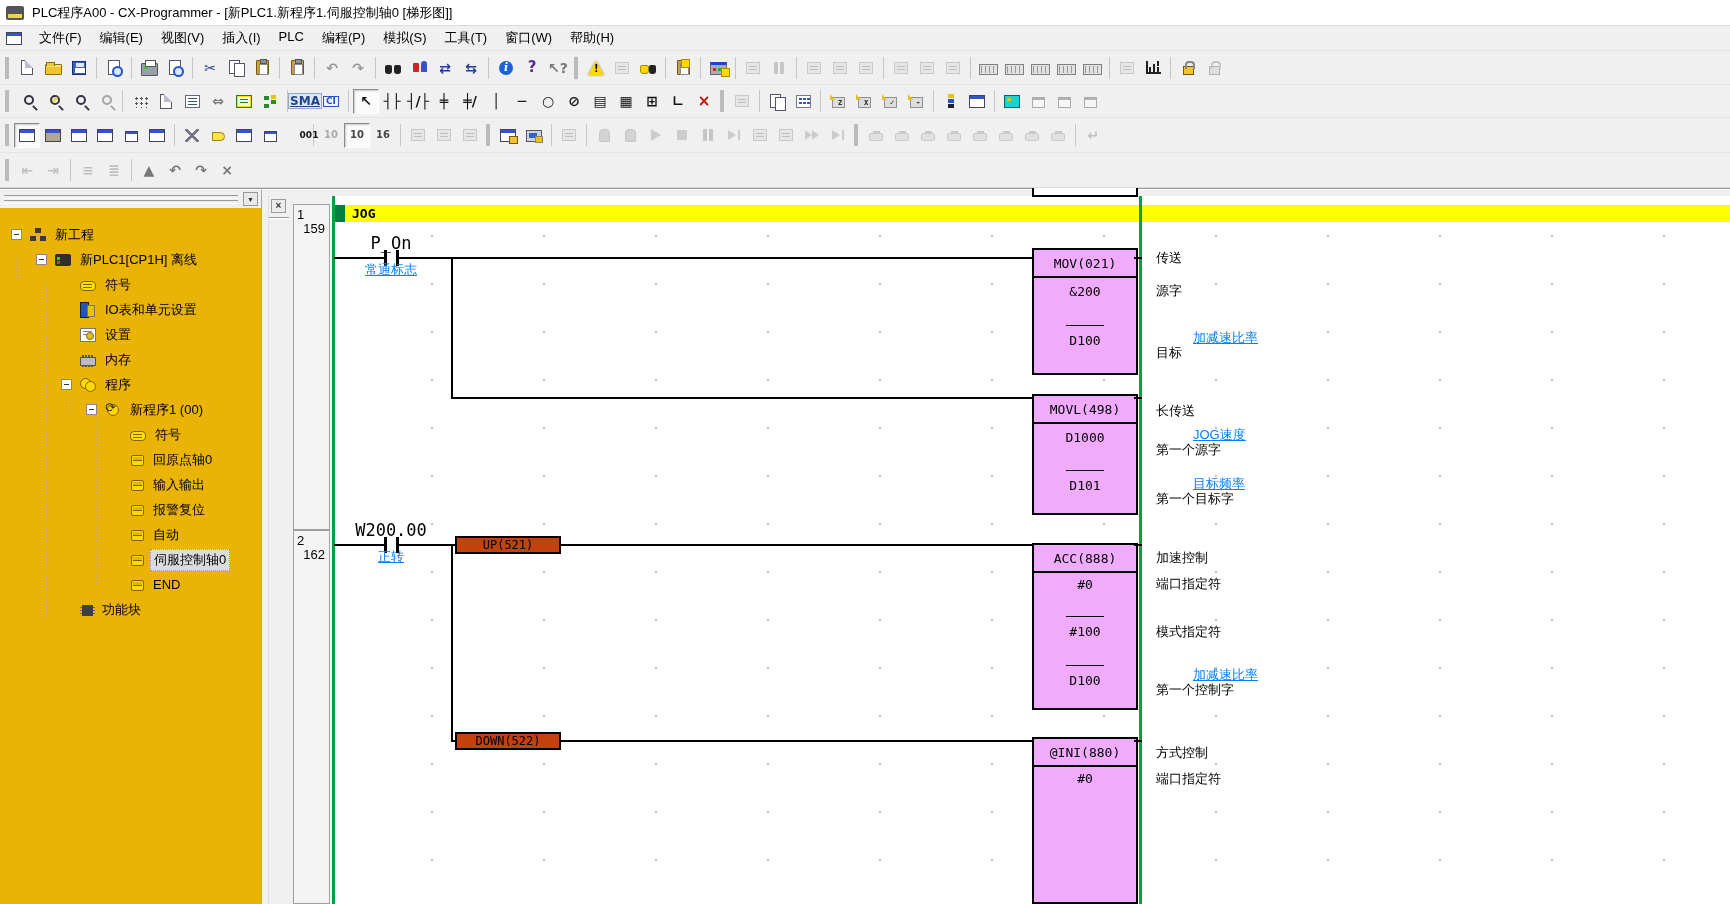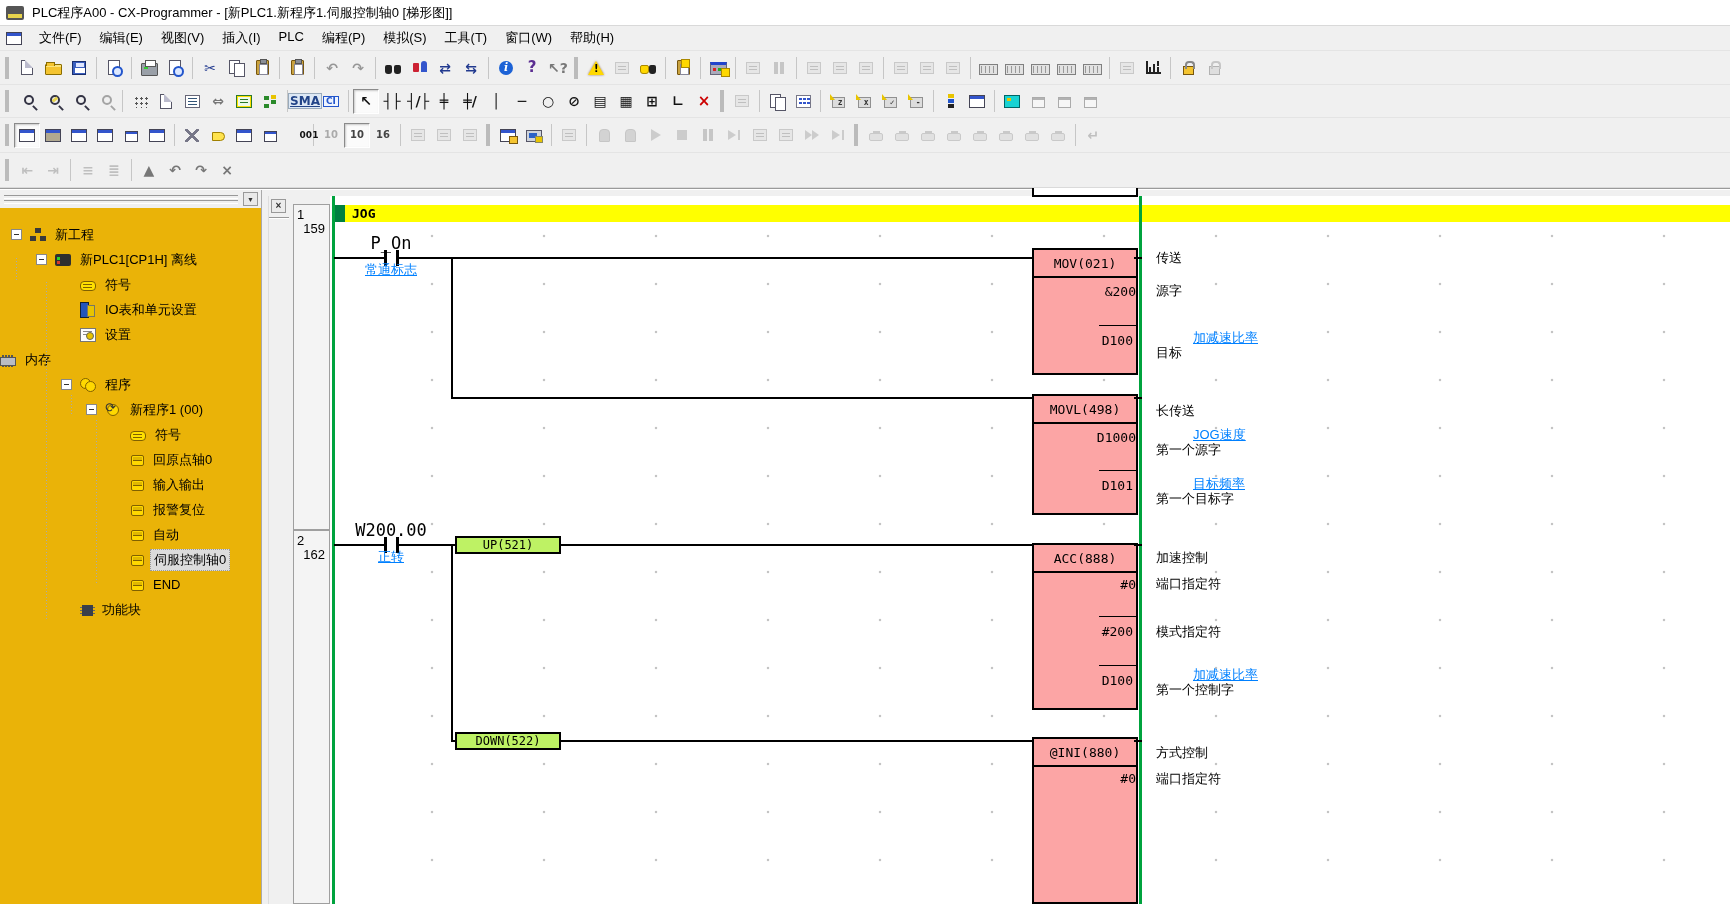--- a/index.html
+++ b/index.html
@@ -167,25 +167,25 @@
   .rail{position:absolute;width:3px;background:#00a33e;}
   .wire{position:absolute;height:2px;background:#000;}
   .vwire{position:absolute;width:2px;background:#000;}
   .cbar{position:absolute;width:3px;height:16px;background:#000;}
   .cgap{position:absolute;width:9px;height:16px;background:#fff;}
   .clabel{position:absolute;text-align:center;font-family:"DejaVu Sans Mono",monospace;font-size:17px;}
   .scomment{position:absolute;text-align:center;color:#0080ff;text-decoration:underline;font-size:13px;}
   .jogbar{position:absolute;left:334px;top:205px;width:1396px;height:17px;background:#ffff00;}
   .jogsq{position:absolute;left:334px;top:205px;width:11px;height:17px;background:#008040;}
   .jogtext{position:absolute;left:352px;top:206px;font-family:"DejaVu Sans Mono",monospace;font-weight:bold;font-size:13px;}
-  .iblock{position:absolute;left:1032px;width:106px;border:2px solid #000;background:#fca5a5;font-family:"DejaVu Sans Mono",monospace;font-size:13px;text-align:center;}
+  .iblock{position:absolute;left:1032px;width:106px;border:2px solid #000;background:#f0abfc;font-family:"DejaVu Sans Mono",monospace;font-size:13px;text-align:center;}
   .iblock .ttl{height:28px;line-height:27px;border-bottom:2px solid #000;}
-  .iblock .op{position:absolute;left:0;right:0;text-align:right;}
+  .iblock .op{position:absolute;left:0;right:0;text-align:center;}
   .ov{border-top:1px solid #000;padding:7px 3px;}
-  .smbox{position:absolute;left:455px;width:106px;height:18px;border:2px solid #000;background:#bef264;font-family:"DejaVu Sans Mono",monospace;font-size:12px;text-align:center;line-height:14px;}
+  .smbox{position:absolute;left:455px;width:106px;height:18px;border:2px solid #000;background:#c2410c;font-family:"DejaVu Sans Mono",monospace;font-size:12px;text-align:center;line-height:14px;}
   .remnant{position:absolute;left:1032px;top:188px;width:106px;height:9px;border:2px solid #000;border-top:none;background:#fff;}
   .rc{position:absolute;left:1156px;font-size:13px;line-height:15px;white-space:nowrap;}
   .rcb{position:absolute;left:1156px;font-size:13px;line-height:15px;color:#0080ff;text-decoration:underline;white-space:nowrap;margin-left:37px;}
 </style>
 </head>
 <body>
 
 <div class="screen">
 
   <div class="titlebar">
@@ -659,21 +659,21 @@
           <span class="lbl">符号</span>
         </div>
         <div class="trow" style="padding-left: 80px;">
           <span class="ti io-table-icon"></span>
           <span class="lbl">IO表和单元设置</span>
         </div>
         <div class="trow" style="padding-left: 80px;">
           <span class="ti settings-icon"></span>
           <span class="lbl">设置</span>
         </div>
-        <div class="trow" style=" align-items: center;">
+        <div class="trow" style="padding-left: 80px; align-items: center;">
           <span class="ti memory-icon"></span>
           <span class="lbl">内存</span>
         </div>
         <div class="trow" style="padding-left: 61px;">
           <span class="texp"></span>
           <span class="ti programs-icon"></span>
           <span class="lbl">程序</span>
         </div>
         <div class="trow" style="padding-left: 86px;">
           <span class="texp"></span>
@@ -786,21 +786,21 @@
   <div class="cbar" style="left:396px;top:537px"></div>
   <div class="clabel" style="left:351px;top:520px;width:80px">W200.00</div>
   <div class="scomment" style="left:361px;top:548px;width:60px">正转</div>
 
   <div class="smbox" style="top:536px">UP(521)</div>
   <div class="smbox" style="top:732px">DOWN(522)</div>
 
   <div class="iblock" style="top:543px;height:167px">
     <div class="ttl">ACC(888)</div>
     <div class="op" style="top:32px">#0</div>
-    <div class="op" style="top:79px"><span class="ov">#200</span></div>
+    <div class="op" style="top:79px"><span class="ov">#100</span></div>
     <div class="op" style="top:128px"><span class="ov">D100</span></div>
   </div>
   <div class="wire" style="left:1134px;top:544px;width:8px"></div>
 
   <div class="iblock" style="top:737px;height:167px">
     <div class="ttl">@INI(880)</div>
     <div class="op" style="top:32px">#0</div>
   </div>
   <div class="wire" style="left:1134px;top:740px;width:8px"></div>
 

